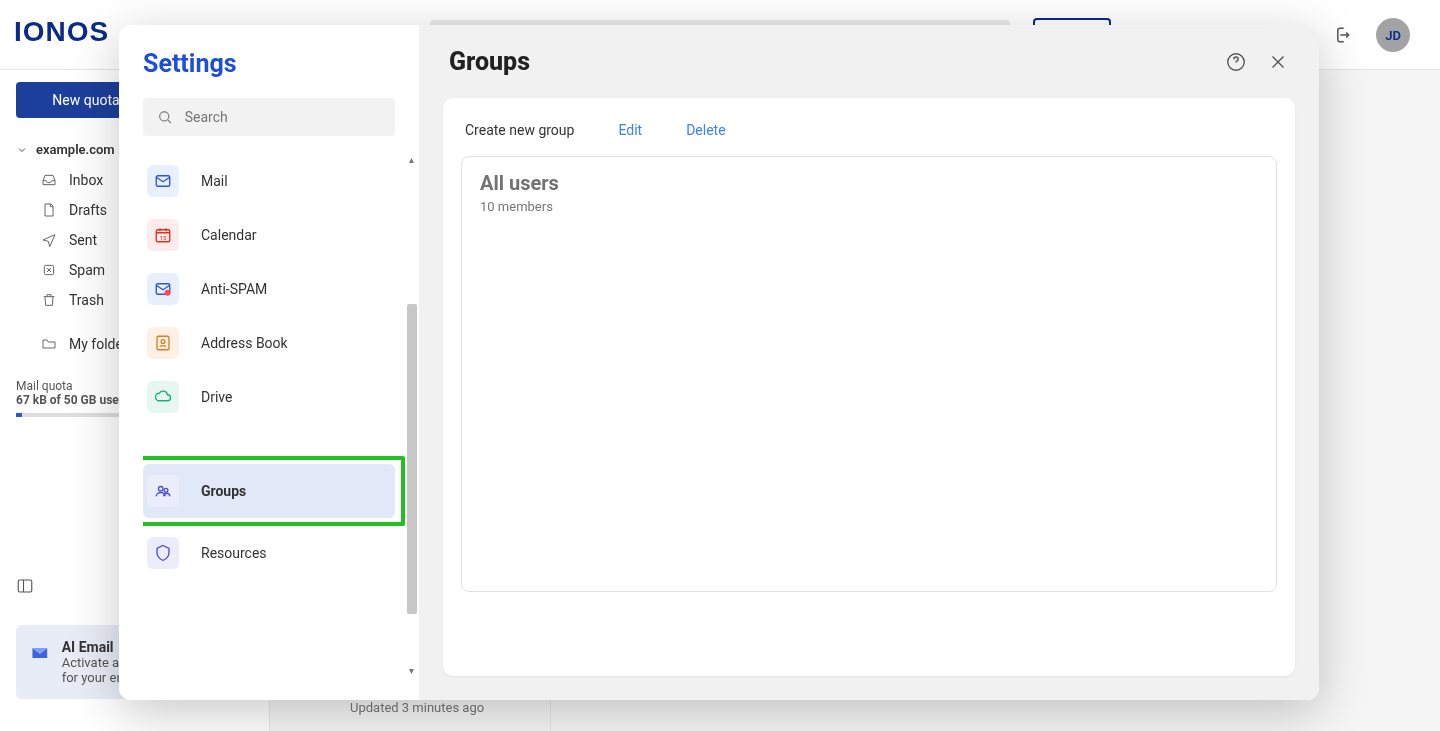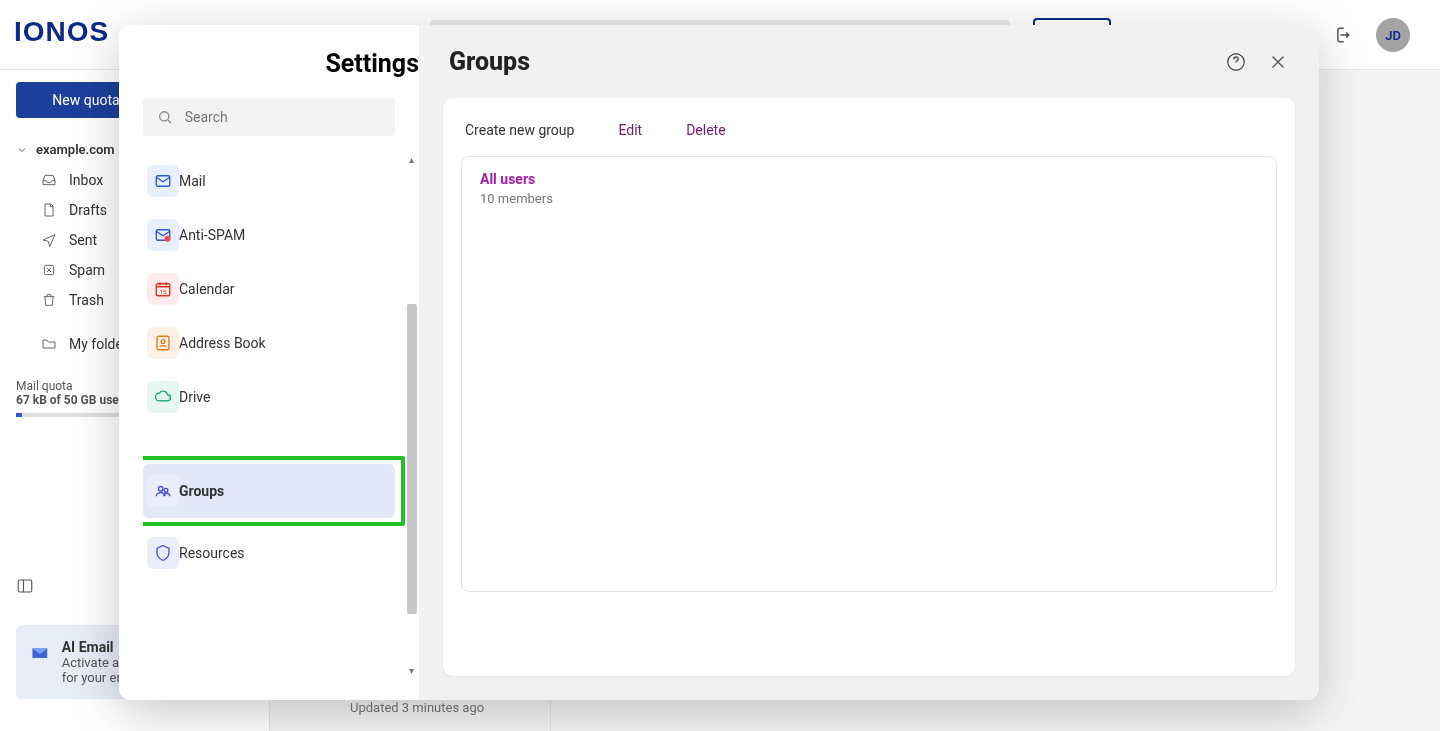--- a/index.html
+++ b/index.html
@@ -30,25 +30,25 @@
   .bg-promo-title { font-weight: 700; font-size: 14px; }
   .bg-promo-sub { font-size: 13px; color: #555; }
   .bg-updated { position: absolute; top: 700px; left: 350px; font-size: 13px; color: #777; }
   .bg-main-border { position: absolute; top: 70px; left: 550px; width: 1px; bottom: 0; background: #e5e5e5; }
 
   
   .modal-overlay { position: absolute; top: 25px; left: 119px; width: 1200px; height: 675px; background: #fff; border-radius: 12px; box-shadow: 0 12px 50px rgba(0,0,0,0.22); display: flex; overflow: hidden; }
 
   
   .settings-left { width: 300px; background: #fff; display: flex; flex-direction: column; padding: 24px 0 24px 24px; }
-  .settings-title { font-size: 25px; font-weight: 700; color: #000000; margin-bottom: 20px; text-align: right; }
+  .settings-title { font-size: 25px; font-weight: 700; color: #1d4ed8; margin-bottom: 20px; }
   .settings-search { display: flex; align-items: center; gap: 12px; background: #f2f2f2; border-radius: 4px; padding: 10px 14px; margin-right: 24px; margin-bottom: 18px; color: #888; }
   .settings-search input { border: none; background: transparent; outline: none; font-size: 14px; color: #555; width: 100%; }
   .settings-nav { flex: 1; overflow-y: auto; position: relative; padding-right: 12px; }
-  .nav-item { display: flex; align-items: center; padding: 11px 8px 11px 4px; border-radius: 6px; cursor: pointer; font-size: 14px; color: #333; }
+  .nav-item { display: flex; align-items: center; gap: 22px; padding: 11px 8px 11px 4px; border-radius: 6px; cursor: pointer; font-size: 14px; color: #333; }
   .nav-item .nav-icon { width: 32px; height: 32px; border-radius: 6px; display: flex; align-items: center; justify-content: center; }
   .nav-item.active { background: #e3e8f8; margin-right: -8px; }
   .nav-item.active .nav-label { font-weight: 700; }
   .nav-gap { height: 16px; }
   .nav-scrollbar { position: absolute; right: 0; top: 0; width: 15px; height: 100%; }
   .nav-thumb { position: absolute; right: 2px; width: 10px; background: #c7c7c7; border-radius: 2px; }
   .nav-arrow { position: absolute; right: 2px; width: 11px; height: 11px; color: #777; font-size: 10px; text-align: center; line-height: 11px; }
 
   .highlight-box { border: 4px solid #22c022; border-radius: 2px; padding: 0; margin-left: -10px; margin-right: 2px; }
   .highlight-box .nav-item { margin: 4px 6px; }
@@ -62,24 +62,24 @@
   .ic-indigo { background: #ebedfb; }
 
   
   .content-right { flex: 1; background: #f1f1f1; display: flex; flex-direction: column; }
   .content-head { display: flex; align-items: center; padding: 22px 30px; }
   .content-title { font-size: 25px; font-weight: 800; color: #222; flex: 1; }
   .head-icon { width: 22px; height: 22px; stroke: #555; fill: none; stroke-width: 1.5; margin-left: 20px; cursor: pointer; }
   .content-card { background: #fff; border-radius: 10px; margin: 0 24px 24px 24px; flex: 1; padding: 24px 18px; box-shadow: 0 1px 3px rgba(0,0,0,0.06); }
   .action-row { display: flex; gap: 44px; font-size: 14px; padding: 0 0 18px 4px; }
   .action { color: #333; cursor: pointer; }
-  .action.disabled { color: #701a75; cursor: default; }
+  .action.disabled { color: #3b82f6; cursor: default; }
   .group-list { border: 1px solid #e2e2e2; border-radius: 8px; height: 436px; }
   .group-item { padding: 14px 18px; }
-  .group-name { font-weight: 700; font-size: 14px; color: #a21caf; }
+  .group-name { font-weight: 700; font-size: 20px; color: #737373; }
   .group-meta { font-size: 13px; color: #777; margin-top: 4px; }
 
   
   svg { display: block; }
 </style>
 </head>
 <body>
 
 <div class="bg-header">
   <div class="bg-logo">IONOS</div>
@@ -231,40 +231,40 @@
         <span class="nav-icon ic-blue">
           <svg width="18" height="18" viewBox="0 0 24 24" fill="none" stroke="#2b57d4" stroke-width="1.8">
               <rect x="3" y="5" width="18" height="14" rx="2"></rect>
               <path d="M3 7l9 6 9-6"></path>
             </svg>
         </span>
         <span class="nav-label">Mail</span>
       </div>
 
       <div class="nav-item">
+        <span class="nav-icon ic-red">
+          <svg width="18" height="18" viewBox="0 0 24 24" fill="none" stroke="#e0301e" stroke-width="1.8">
+              <rect x="3" y="5" width="18" height="16" rx="2"></rect>
+              <path d="M3 9h18M8 3v4M16 3v4"></path>
+              <text x="12" y="18" font-size="8" text-anchor="middle" fill="#e0301e" stroke="none">15</text>
+            </svg>
+        </span>
+        <span class="nav-label">Calendar</span>
+      </div>
+
+      <div class="nav-item">
         <span class="nav-icon ic-blue">
           <svg width="18" height="18" viewBox="0 0 24 24" fill="none" stroke="#2b57d4" stroke-width="1.8">
               <rect x="3" y="5" width="18" height="14" rx="2"></rect>
               <path d="M3 7l9 6 9-6"></path>
               <circle cx="18" cy="17" r="4" fill="#ff4757" stroke="none"></circle>
               <path d="M16 17l4-4" stroke="#fff" stroke-width="1.5" opacity="0"></path>
             </svg>
         </span>
         <span class="nav-label">Anti-SPAM</span>
-      </div>
-
-      <div class="nav-item">
-        <span class="nav-icon ic-red">
-          <svg width="18" height="18" viewBox="0 0 24 24" fill="none" stroke="#e0301e" stroke-width="1.8">
-              <rect x="3" y="5" width="18" height="16" rx="2"></rect>
-              <path d="M3 9h18M8 3v4M16 3v4"></path>
-              <text x="12" y="18" font-size="8" text-anchor="middle" fill="#e0301e" stroke="none">15</text>
-            </svg>
-        </span>
-        <span class="nav-label">Calendar</span>
       </div>
 
       <div class="nav-item">
         <span class="nav-icon ic-orange">
           <svg width="18" height="18" viewBox="0 0 24 24" fill="none" stroke="#e07b1e" stroke-width="1.8">
               <rect x="4" y="3" width="16" height="18" rx="2"></rect>
               <circle cx="12" cy="10" r="2.5"></circle>
               <path d="M8 17c1-2 7-2 8 0"></path>
             </svg>
         </span>

